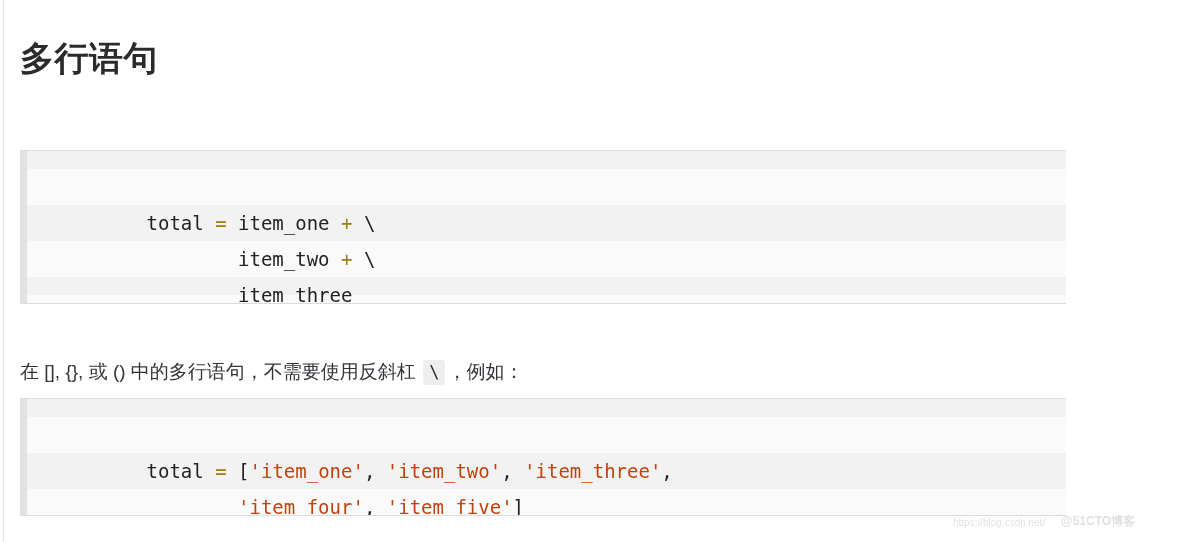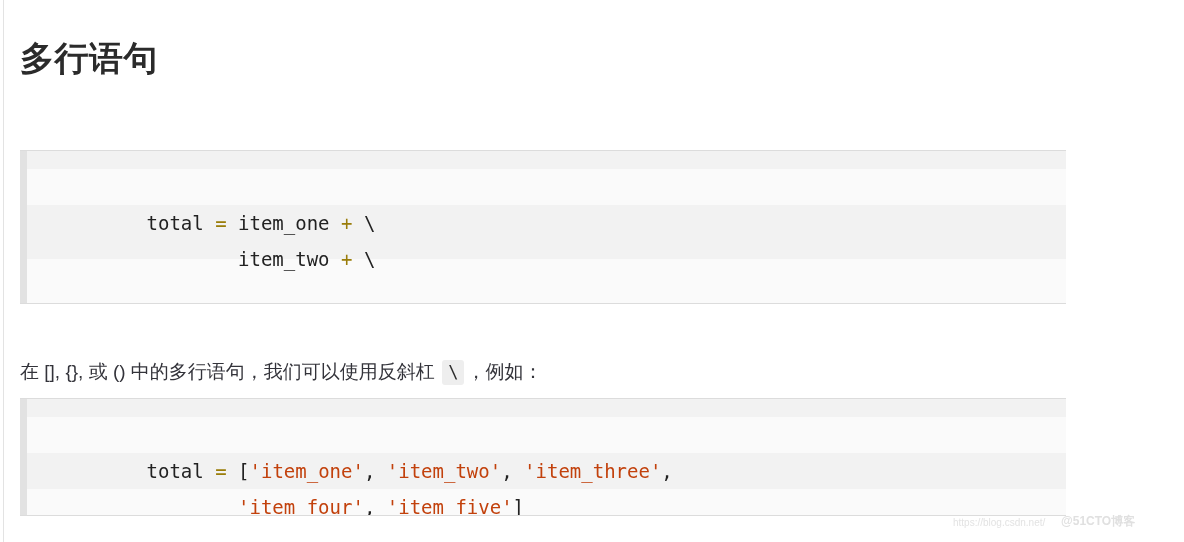--- a/index.html
+++ b/index.html
@@ -158,26 +158,29 @@
   <div class="code-block code-block-1">
     <div class="gutter-bar"></div>
     <div class="code-rows">
       <div class="pad-row alt"></div>
       <div class="code-line l-base">
         <span class="tok-pln">total </span><span class="tok-op">=</span><span class="tok-pln"> item_one </span><span class="tok-op">+</span><span class="tok-pln"> \</span>
       </div>
       <div class="code-line l-alt">
         <span class="tok-pln">        item_two </span><span class="tok-op">+</span><span class="tok-pln"> \</span>
       </div>
+      <div class="code-line l-base">
+        <span class="tok-pln">        item_three</span>
+      </div>
       <div class="pad-row alt"></div>
     </div>
   </div>
 
   <p class="paragraph paragraph-2">
-    <span>在 [], {}, 或 () 中的多行语句，我们可以使用反斜杠 </span><span class="inline-code">\</span><span>，例如：</span>
+    <span>在 [], {}, 或 () 中的多行语句，不需要使用反斜杠 </span><span class="inline-code">\</span><span>，例如：</span>
   </p>
 
   <div class="code-block code-block-2">
     <div class="gutter-bar"></div>
     <div class="code-rows">
       <div class="pad-row alt"></div>
       <div class="code-line l-base">
         <span class="tok-pln">total </span><span class="tok-op">=</span><span class="tok-pln"> [</span><span class="tok-str">'item_one'</span><span class="tok-pln">, </span><span class="tok-str">'item_two'</span><span class="tok-pln">, </span><span class="tok-str">'item_three'</span><span class="tok-pln">,</span>
       </div>
       <div class="code-line l-alt">

